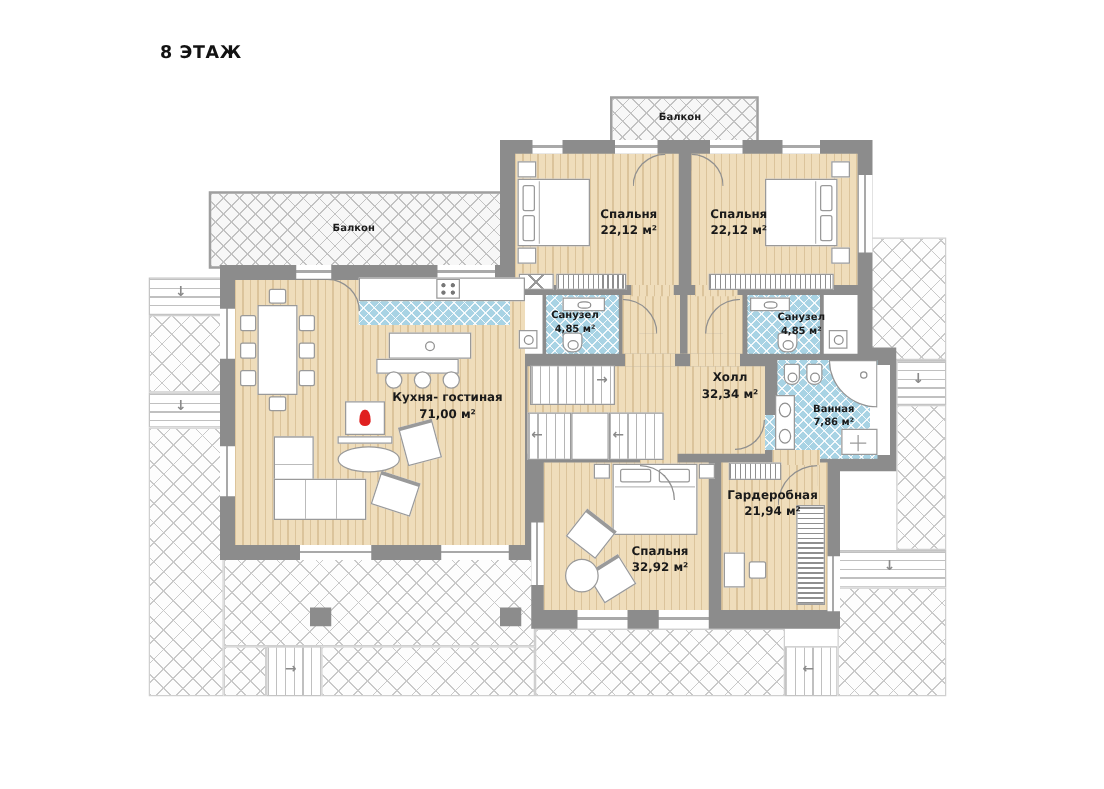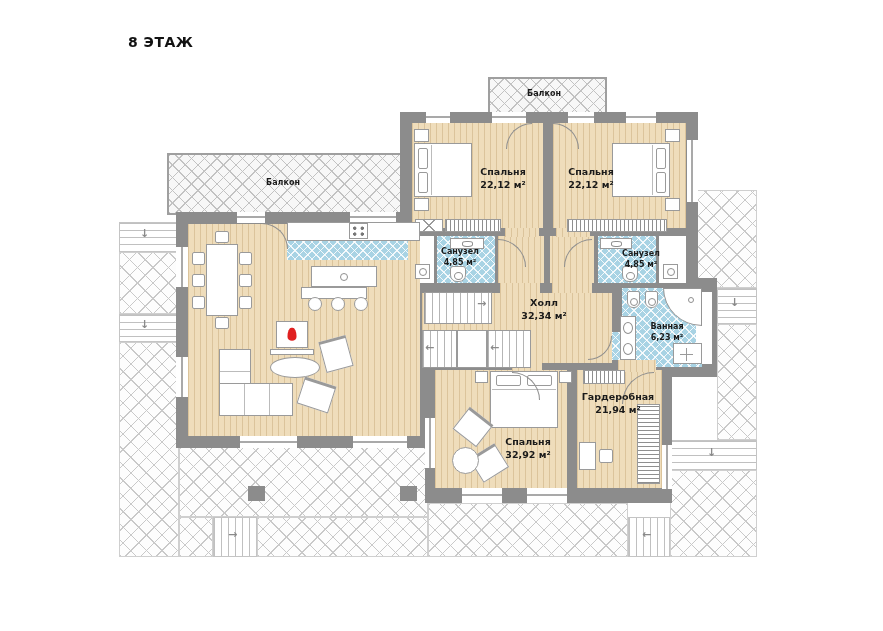--- a/index.html
+++ b/index.html
@@ -268,27 +268,31 @@
       <div>22,12 м²</div>
   </div>
   <div class="label small" style="left:460px;top:258px">
     <div>Санузел</div>
       <div>4,85 м²</div>
   </div>
   <div class="label small" style="left:641px;top:260px">
     <div>Санузел</div>
       <div>4,85 м²</div>
   </div>
-  <div class="label" style="left:544px;top:310px">
+  <div class="label" style="left:584px;top:310px">
     <div>Холл</div>
       <div>32,34 м²</div>
   </div>
   <div class="label small" style="left:667px;top:333px">
     <div>Ванная</div>
-      <div>6,23 м²</div>
+      <div>7,86 м²</div>
+  </div>
+  <div class="label" style="left:358px;top:326px">
+    <div>Кухня- гостиная</div>
+      <div>71,00 м²</div>
   </div>
   <div class="label" style="left:528px;top:449px">
     <div>Спальня</div>
       <div>32,92 м²</div>
   </div>
   <div class="label" style="left:618px;top:404px">
     <div>Гардеробная</div>
       <div>21,94 м²</div>
   </div>
 

